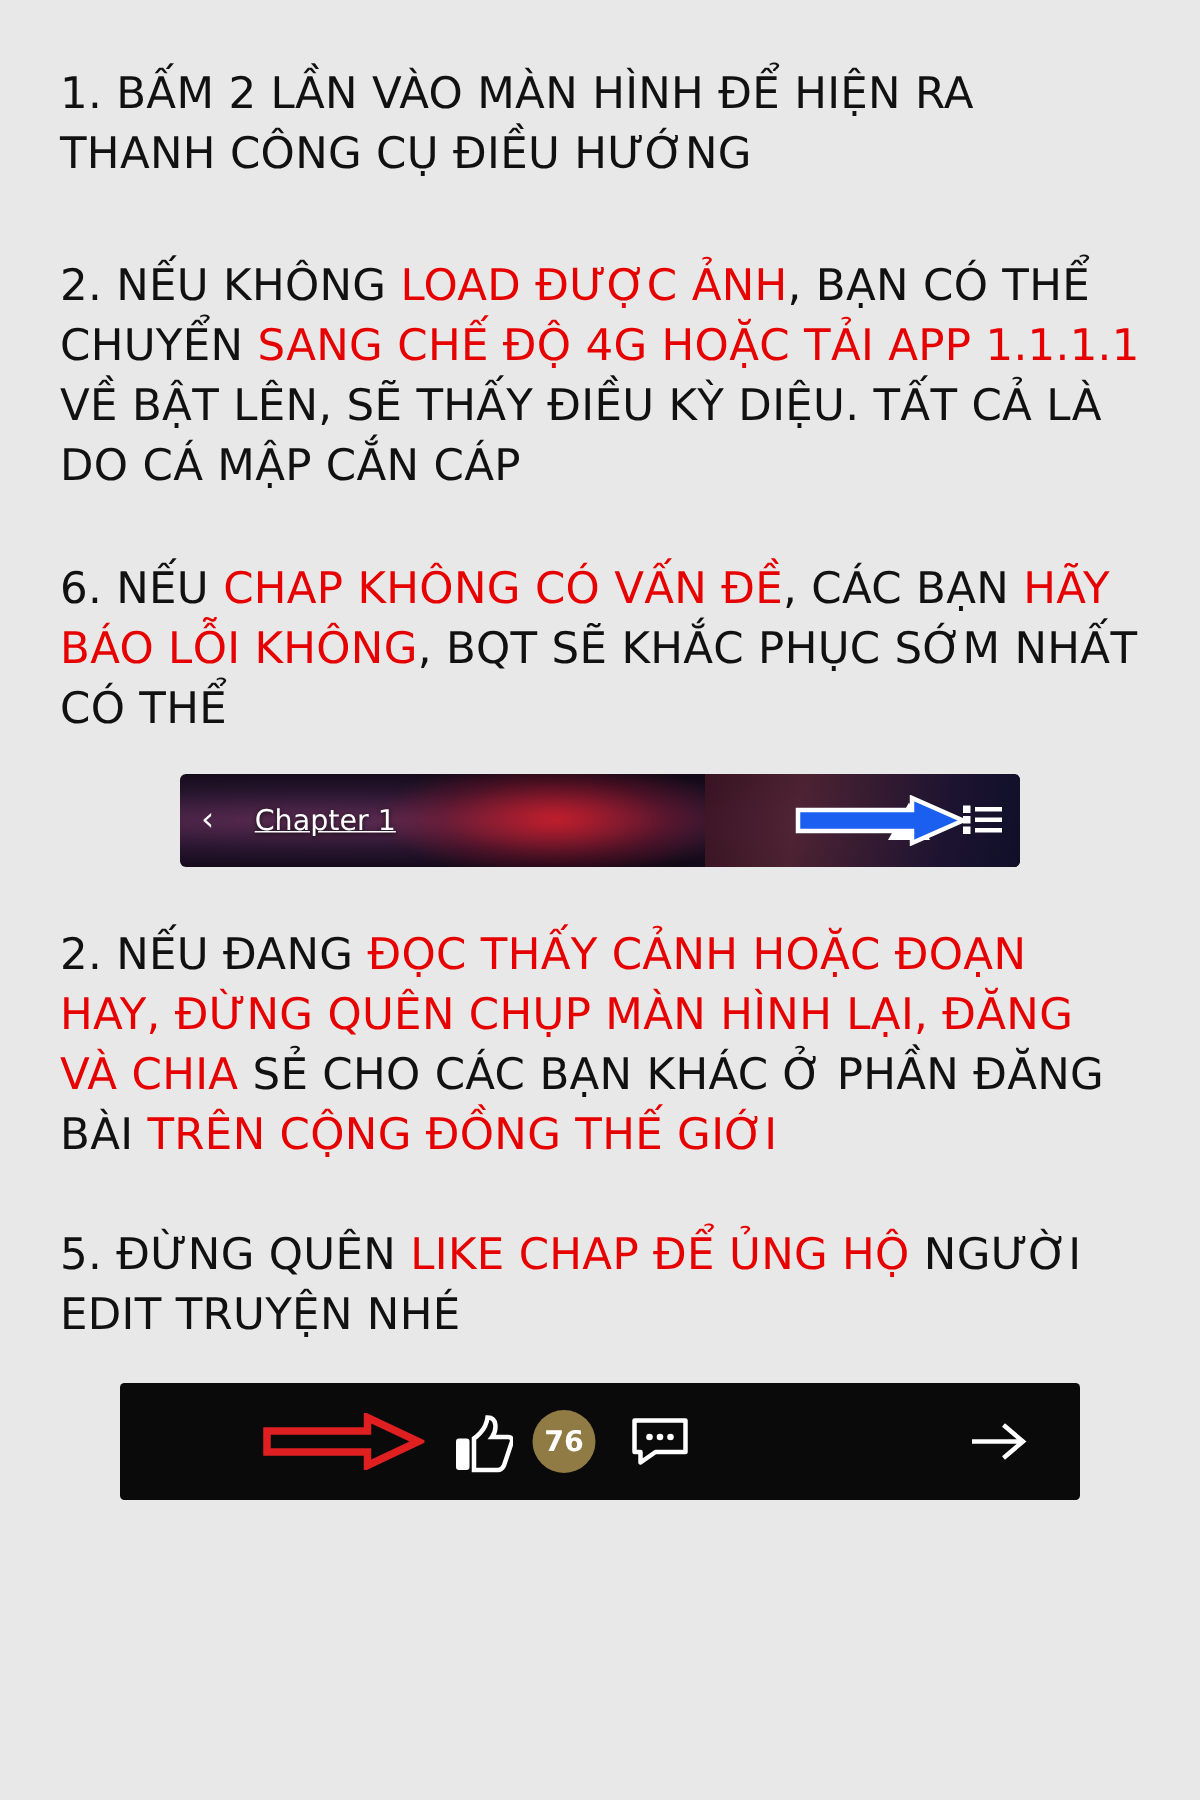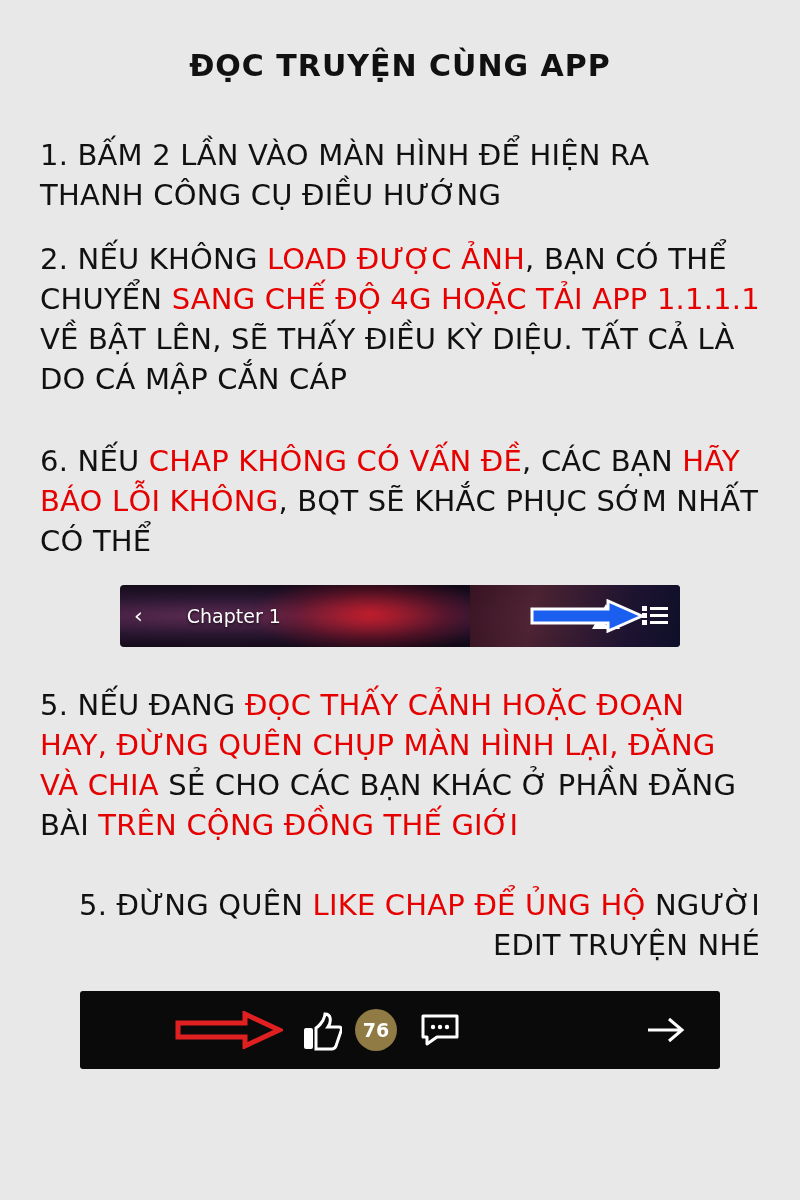--- a/index.html
+++ b/index.html
@@ -28,24 +28,24 @@
   }
   .block {
     font-size: 29px;
     font-weight: normal;
     line-height: 1.38;
     color: #111;
     letter-spacing: 0.2px;
   }
   .block .r { color: #e60000; }
   .b1 { margin-top: 42px; }
-  .b2 { margin-top: 24px; }
+  .b2 { margin-top: 48px; }
   .b3 { margin-top: 42px; }
   .b4 { margin-top: 38px; }
-  .b5 { margin-top: 40px; text-align: right; }
+  .b5 { margin-top: 40px; }
 
   
   .chapter-bar {
     position: relative;
     margin: 24px auto 0 auto;
     width: 560px;
     height: 62px;
     border-radius: 4px;
     overflow: hidden;
     background:
@@ -68,22 +68,23 @@
     right: 0; top: 0;
     width: 210px; height: 62px;
     background: linear-gradient(100deg, rgba(60,20,35,0.9) 0%, rgba(90,40,55,0.8) 30%, rgba(30,20,50,0.95) 75%, rgba(15,15,40,1) 100%);
   }
   .cb-back {
     position: relative; z-index: 3;
     color: #fff; font-size: 22px; margin-left: 14px; line-height: 1;
   }
   .cb-label {
     position: relative; z-index: 3;
-    color: #fff; font-size: 19px; margin-left: 44px;
+    color: #fff; font-size: 19px; margin-left: 27px;
     text-shadow: 0 1px 3px rgba(0,0,0,.8);
+    text-decoration: underline;
   }
   .cb-right {
     position: absolute; right: 12px; top: 0; height: 62px;
     z-index: 4; display: flex; align-items: center; gap: 22px;
   }
   .warn-icon {
     width: 0; height: 0;
     border-left: 14px solid transparent;
     border-right: 14px solid transparent;
     border-bottom: 25px solid #fff;
@@ -149,21 +150,20 @@
   .next-arrow {
     position: absolute; right: 34px; top: 23px;
     width: 40px; height: 32px;
   }
 </style>
 </head>
 <body>
 
 <div class="page">
 
-  <div class="title">ĐỌC TRUYỆN CÙNG APP</div>
 
   <div class="block b1">
     <span>1. BẤM 2 LẦN VÀO MÀN HÌNH ĐỂ HIỆN RA THANH CÔNG CỤ ĐIỀU HƯỚNG</span>
   </div>
 
   <div class="block b2">
     <span>2. NẾU KHÔNG </span><span class="r">LOAD ĐƯỢC ẢNH</span><span>, BẠN CÓ THỂ CHUYỂN </span><span class="r">SANG CHẾ ĐỘ 4G HOẶC TẢI APP 1.1.1.1</span><span> VỀ BẬT LÊN, SẼ THẤY ĐIỀU KỲ DIỆU. TẤT CẢ LÀ DO CÁ MẬP CẮN CÁP</span>
   </div>
 
   <div class="block b3">
@@ -185,21 +185,21 @@
           <b></b>
           <b></b>
       </span>
     </span>
     <svg class="blue-arrow" viewBox="0 0 115 34">
       <path d="M2 10 H78 V2 L112 17 L78 32 V24 H2 Z" fill="#1b5ff0" stroke="#ffffff" stroke-width="3"></path>
     </svg>
   </div>
 
   <div class="block b4">
-    <span>5. NẾU ĐANG </span><span class="r">ĐỌC THẤY CẢNH HOẶC ĐOẠN HAY, ĐỪNG QUÊN CHỤP MÀN HÌNH LẠI, ĐĂNG VÀ CHIA</span><span> SẺ CHO CÁC BẠN KHÁC Ở PHẦN ĐĂNG BÀI </span><span class="r">TRÊN CỘNG ĐỒNG THẾ GIỚI</span>
+    <span>2. NẾU ĐANG </span><span class="r">ĐỌC THẤY CẢNH HOẶC ĐOẠN HAY, ĐỪNG QUÊN CHỤP MÀN HÌNH LẠI, ĐĂNG VÀ CHIA</span><span> SẺ CHO CÁC BẠN KHÁC Ở PHẦN ĐĂNG BÀI </span><span class="r">TRÊN CỘNG ĐỒNG THẾ GIỚI</span>
   </div>
 
   <div class="block b5">
     <span>5. ĐỪNG QUÊN </span><span class="r">LIKE CHAP ĐỂ ỦNG HỘ</span><span> NGƯỜI EDIT TRUYỆN NHÉ</span>
   </div>
 
   <div class="action-bar">
     <svg class="red-arrow" viewBox="0 0 108 38">
       <path d="M3 12 H70 V3 L104 19 L70 35 V26 H3 Z" fill="none" stroke="#e02020" stroke-width="5"></path>
     </svg>

